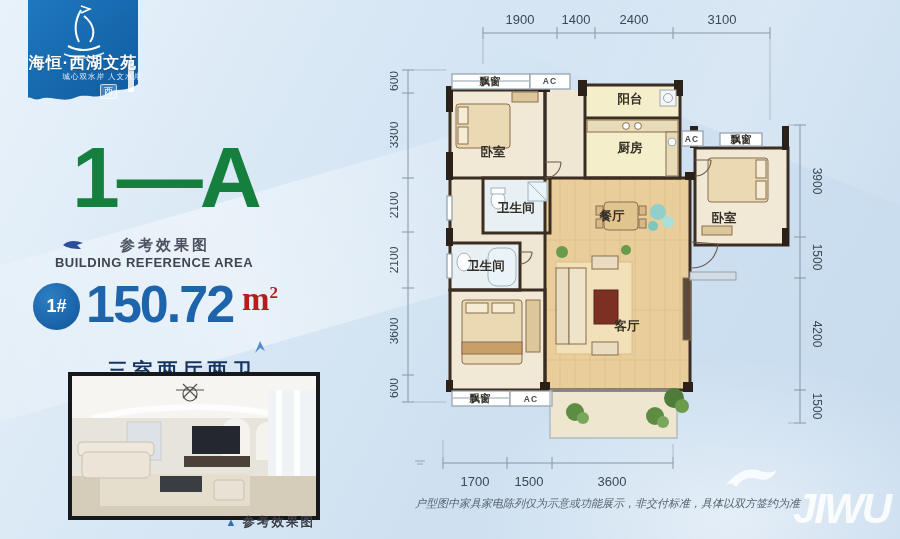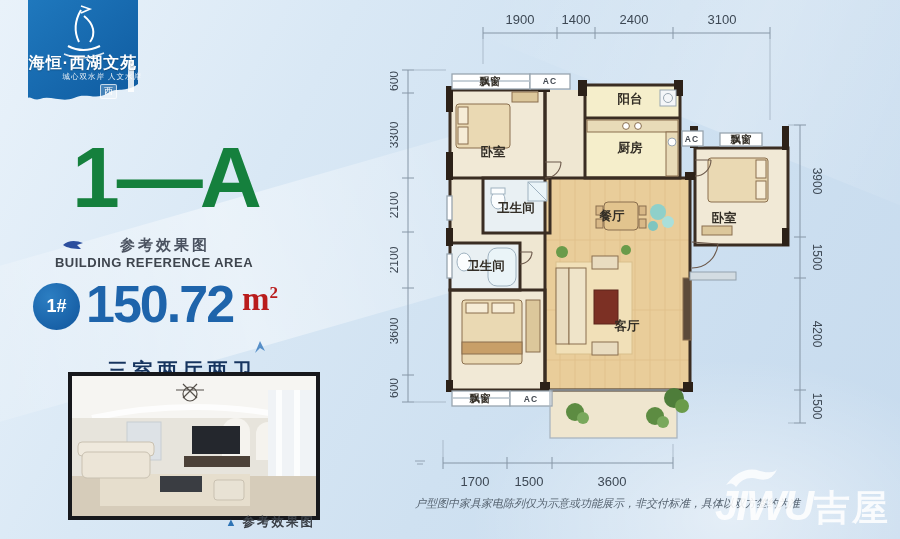--- a/index.html
+++ b/index.html
@@ -322,14 +322,13 @@
 
 <div class="abs disc">
   <div class="l2">户型图中家具家电陈列仅为示意或功能展示，非交付标准，具体以双方签约为准</div>
 </div>
 
 <svg class="abs wm-bird" width="56" height="30" viewBox="0 0 56 30">
   <path d="M2,22 Q18,2 36,8 Q52,12 54,4 Q48,20 34,16 Q20,12 12,24 Q8,18 2,22 Z" fill="#ffffff" opacity=".9"></path>
 </svg>
 <div class="abs wm">
   <span class="latin">JIWU</span>
-  <span class="cn">吉屋</span>
 </div>
 
 </body></html>

